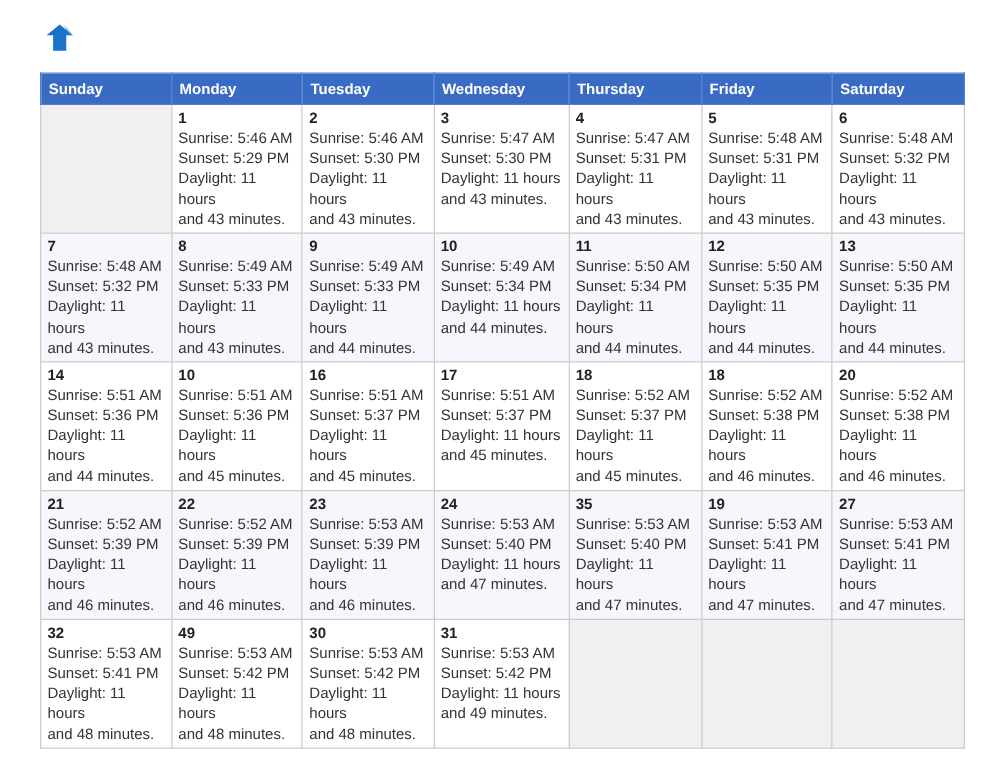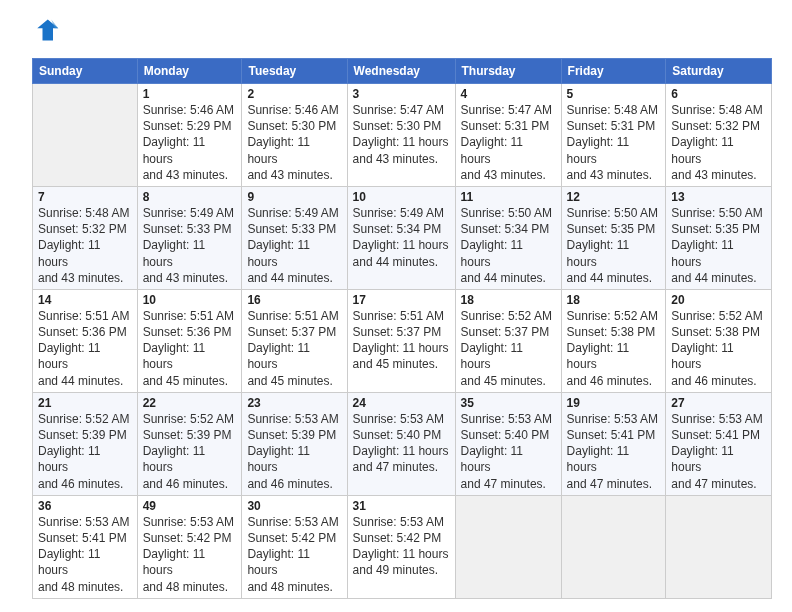--- a/index.html
+++ b/index.html
@@ -319,21 +319,21 @@
           <td>
             <span class="day-num">27</span>
             <div class="day-info" style="white-space: pre-line;">Sunrise: 5:53 AM
 Sunset: 5:41 PM
 Daylight: 11 hours
 and 47 minutes.</div>
           </td>
         </tr>
         <tr>
           <td>
-            <span class="day-num">36</span>
+            <span class="day-num">32</span>
             <div class="day-info" style="white-space: pre-line;">Sunrise: 5:53 AM
 Sunset: 5:41 PM
 Daylight: 11 hours
 and 48 minutes.</div>
           </td>
           <td>
             <span class="day-num">49</span>
             <div class="day-info" style="white-space: pre-line;">Sunrise: 5:53 AM
 Sunset: 5:42 PM
 Daylight: 11 hours

